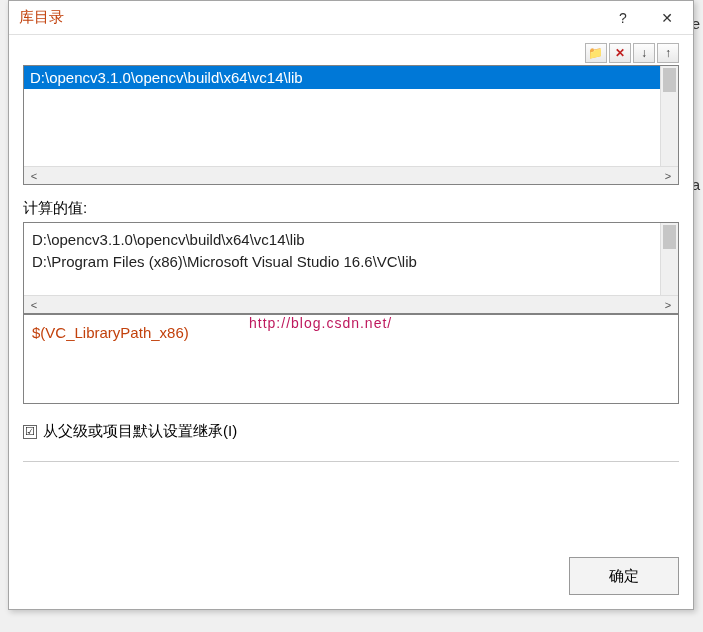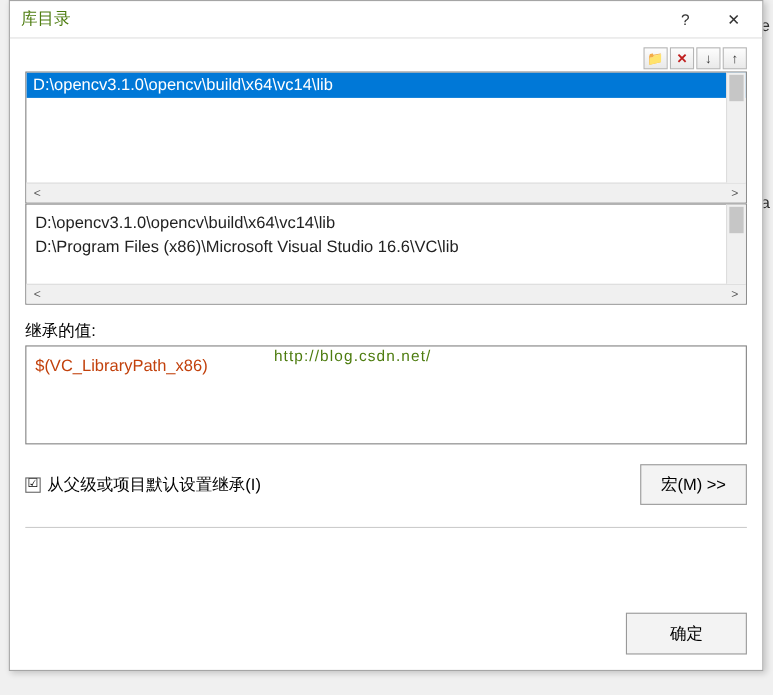--- a/index.html
+++ b/index.html
@@ -26,21 +26,21 @@
     .titlebar {
       height: 34px;
       display: flex;
       align-items: center;
       padding: 0 4px 0 10px;
       border-bottom: 1px solid #e0e0e0;
     }
     .titlebar-title {
       flex: 1;
       font-size: 15px;
-      color: #4d7c0f;
+      color: #c2410c;
     }
     .titlebar-btn {
       width: 44px;
       height: 30px;
       display: flex;
       align-items: center;
       justify-content: center;
       font-size: 14px;
       color: #333;
       cursor: default;
@@ -186,21 +186,21 @@
       height: 38px;
       font-size: 15px;
       display: flex;
       align-items: center;
       justify-content: center;
     }
     .watermark {
       position: absolute;
       left: 240px;
       top: 314px;
-      color: #4d7c0f;
+      color: #be185d;
       font-size: 14px;
       font-family: Arial, sans-serif;
       letter-spacing: 1px;
       pointer-events: none;
     }
     .edge-char {
       position: absolute;
       font-size: 15px; color: #333;
     }
   </style>
@@ -231,45 +231,44 @@
       </div>
       <div class="scroll-v">
         <div class="scroll-thumb-v"></div>
       </div>
       <div class="scroll-h">
         <span class="scroll-arrow">&lt;</span>
         <span class="scroll-arrow">&gt;</span>
       </div>
     </div>
 
+    <div class="section-label">计算的值:</div>
     <div class="readonly-box">
       <div class="readonly-inner">
         <div class="readonly-line">D:\opencv3.1.0\opencv\build\x64\vc14\lib</div>
         <div class="readonly-line">D:\Program Files (x86)\Microsoft Visual Studio 16.6\VC\lib</div>
       </div>
       <div class="scroll-v" style="bottom:18px;">
         <div class="scroll-thumb-v"></div>
       </div>
       <div class="scroll-h">
         <span class="scroll-arrow">&lt;</span>
         <span class="scroll-arrow">&gt;</span>
       </div>
     </div>
 
-    <div class="section-label">继承的值:</div>
     <div class="readonly-box2">
       <div class="readonly-line">$(VC_LibraryPath_x86)</div>
     </div>
 
     <div class="bottom-row">
       <label class="check">
         <span class="checkbox">☑</span>
         <span>从父级或项目默认设置继承(I)</span>
       </label>
-      <div class="macro-btn">宏(M) &gt;&gt;</div>
     </div>
 
     <div class="sep"></div>
   </div>
 
   <div class="footer">
     <div class="btn">确定</div>
   </div>
 
   <div class="watermark">http://blog.csdn.net/</div>

